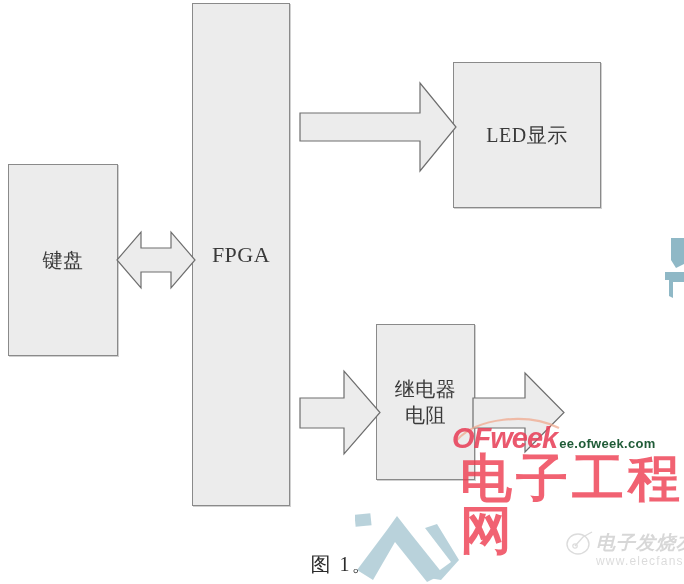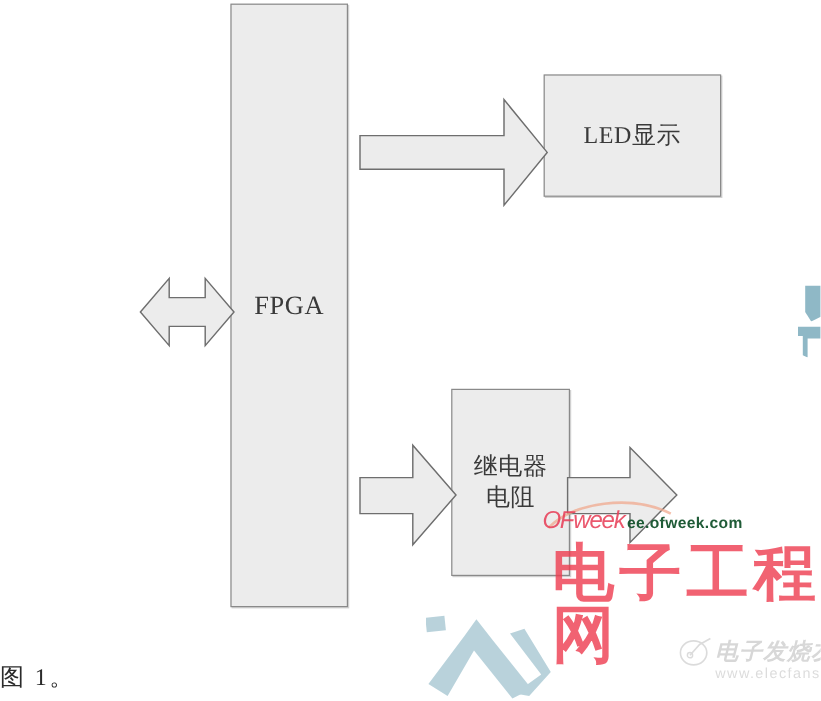--- a/index.html
+++ b/index.html
@@ -32,21 +32,21 @@
   }
   .block .label {
     font-size: 20px;
     letter-spacing: 0.5px;
     white-space: pre-line;
   }
 
   #box-fpga      { left: 192px; top: 3px;   width: 98px; height: 503px; }
   #box-fpga .label { font-size: 22px; }
   #box-keyboard  { left: 8px;   top: 164px; width: 110px; height: 192px; }
-  #box-led       { left: 453px; top: 62px;  width: 148px; height: 102px; }
+  #box-led       { left: 453px; top: 62px;  width: 148px; height: 146px; }
   #box-relay     { left: 376px; top: 324px; width: 99px;  height: 156px; }
   #box-output    { left: 560px; top: 307px; width: 110px; height: 215px; }
 
   
   .arrow {
     position: absolute;
   }
   .arrow svg { display: block; overflow: visible; }
   .arrow .shape {
     fill: #ececec;
@@ -72,22 +72,22 @@
   .deco .blue { fill: #8fb8c6; }
 
   
   .wm { position: absolute; pointer-events: none; }
 
   #wm-ofweek {
     left: 452px; top: 424px;
     font-family: "Liberation Sans", "DejaVu Sans", sans-serif;
   }
   #wm-ofweek .of-main {
-    font-size: 20px;
-    font-weight: normal;
+    font-size: 29px;
+    font-weight: bold;
     font-style: italic;
     color: #e8415a;
     opacity: 0.88;
     letter-spacing: -1px;
     line-height: 1;
     display: inline-block;
     transform: scaleY(1.02);
   }
   #wm-ofweek .of-url {
     font-size: 13px;
@@ -138,36 +138,39 @@
     letter-spacing: 1.2px;
     white-space: nowrap;
   }
   #wm-elecfans .ef-mark { position: absolute; left: 0; top: 2px; }
 
   
   #caption {
     position: absolute;
     left: 0; top: 551px;
     width: 684px;
-    text-align: left;
+    text-align: center;
     font-size: 20px;
     color: #2b2b2b;
     font-family: "Liberation Serif", "DejaVu Serif", serif;
     letter-spacing: 2px;
   }
 </style>
 </head>
 <body>
 
 <div id="canvas">
 
   <div class="block" id="box-fpga">
     <span class="label">FPGA</span>
   </div>
 
+  <div class="block" id="box-keyboard">
+    <span class="label">键盘</span>
+  </div>
 
   <div class="block" id="box-led">
     <span class="label">LED显示</span>
   </div>
 
   <div class="block" id="box-relay">
     <span class="label">继电器
 电阻</span>
   </div>
 

